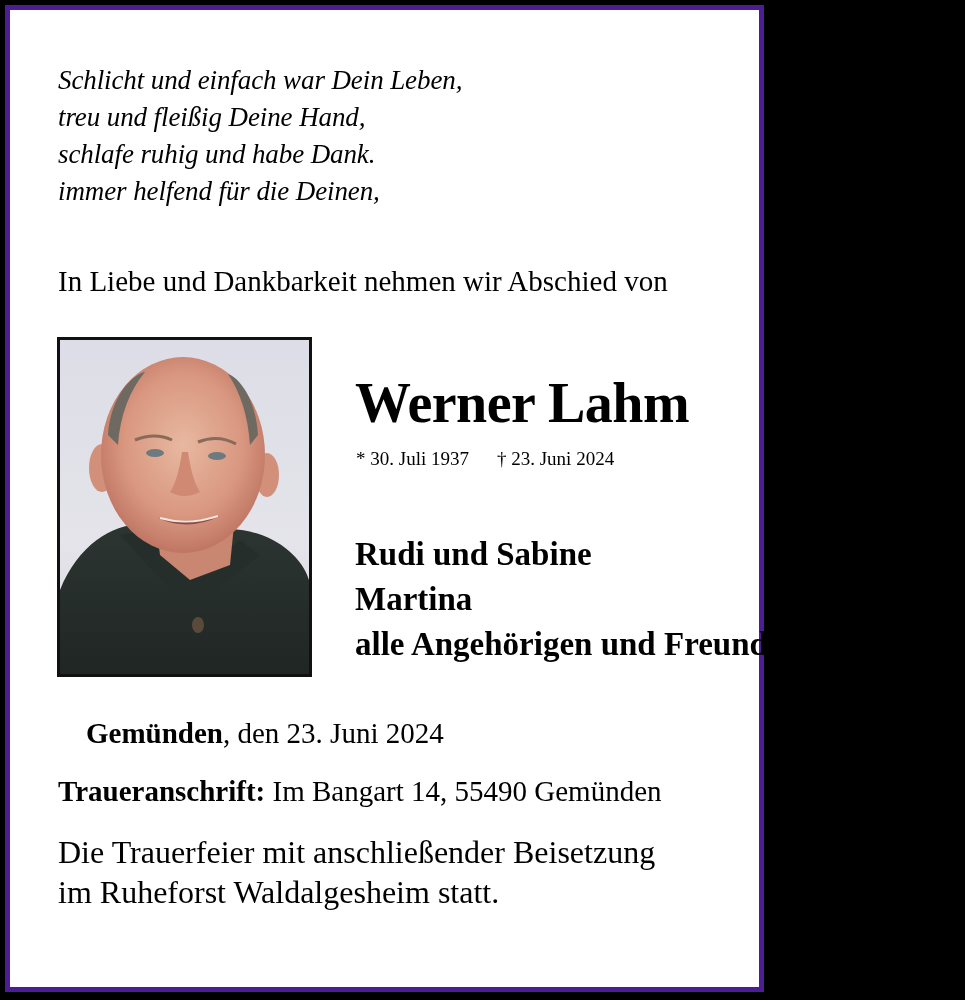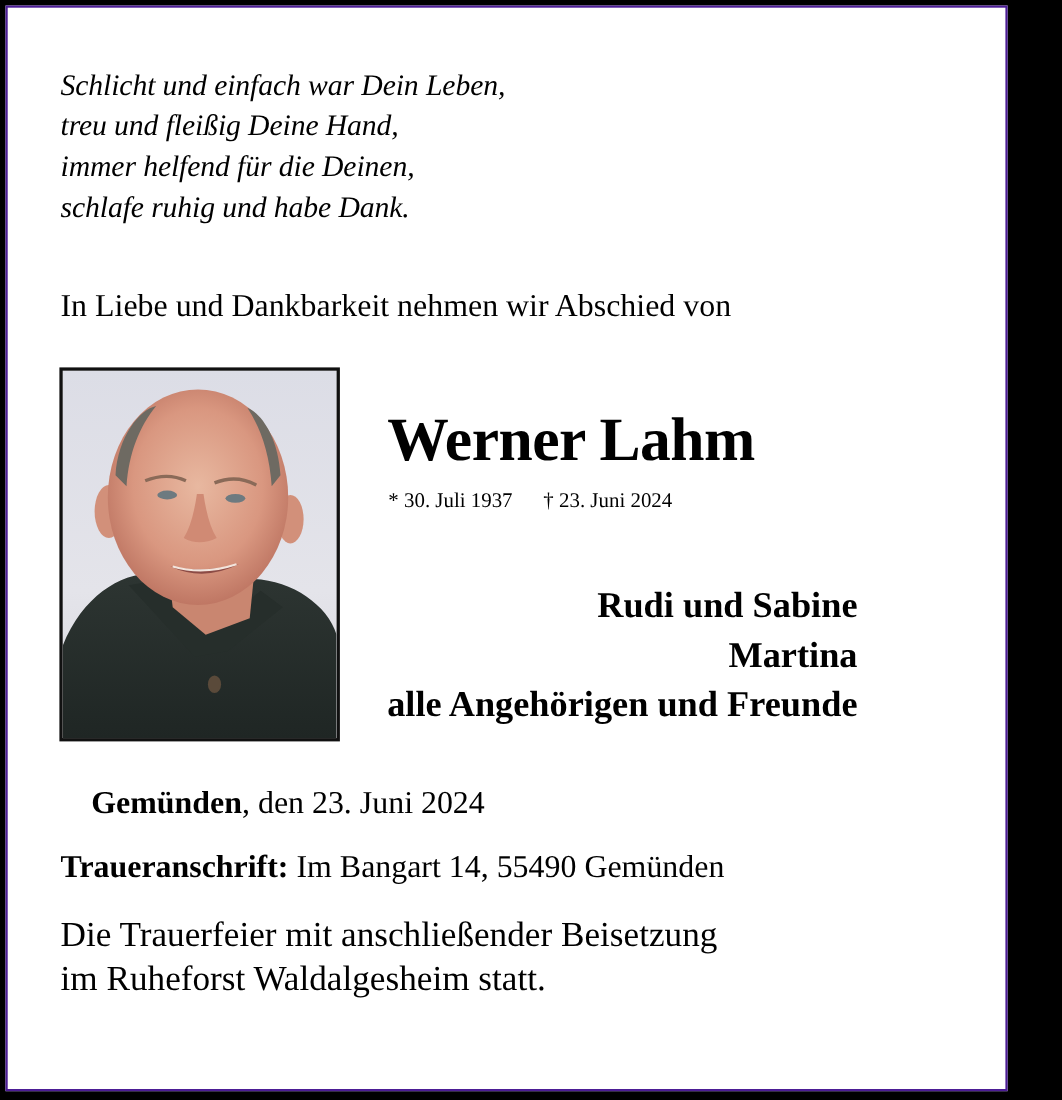--- a/index.html
+++ b/index.html
@@ -1,19 +1,19 @@
 <!DOCTYPE html>
 <html><head>
   <meta charset="utf-8">
   <style>
     html, body { margin: 0; padding: 0; background: #000; }
     body { width: 965px; height: 1000px; position: relative; overflow: hidden; }
     .frame {
-      position: absolute; left: 5px; top: 5px; width: 911px; height: 987px;
-      background: #fff; border: 2px solid #4c1d95; box-sizing: border-box;
+      position: absolute; left: 5px; top: 5px; width: 759px; height: 987px;
+      background: #fff; border: 5px solid #4c1d95; box-sizing: border-box;
     }
     .serif { font-family: "Liberation Serif", "DejaVu Serif", serif; color: #000; }
     .poem {
       position: absolute; left: 48px; top: 52px; font-style: italic; font-size: 27px; line-height: 37px;
       letter-spacing: -0.1px;
     }
     .poem div { white-space: nowrap; }
     .intro { position: absolute; left: 48px; top: 255px; font-size: 29px; white-space: nowrap; text-align: center; }
     .photo {
       position: absolute; left: 47px; top: 327px; width: 255px; height: 340px;
@@ -22,37 +22,37 @@
     }
     .name {
       position: absolute; left: 345px; top: 348px; font-size: 56px; font-weight: bold; line-height: 90px;
       white-space: nowrap; letter-spacing: -0.5px;
     }
     .dates { position: absolute; left: 346px; top: 438px; font-size: 19px; white-space: nowrap; }
     .dates .sep { display: inline-block; width: 28px; }
     .mourners {
       position: absolute; left: 345px; top: 522px; font-size: 33px; font-weight: bold; line-height: 45px;
     }
-    .mourners div { white-space: nowrap; text-align: right; }
+    .mourners div { white-space: nowrap; }
     .place { position: absolute; left: 48px; top: 707px; font-size: 29px; white-space: nowrap; margin-left: 28px; }
     .address { position: absolute; left: 48px; top: 765px; font-size: 29px; white-space: nowrap; }
     .service { position: absolute; left: 48px; top: 822px; font-size: 32px; line-height: 40px; }
     .service div { white-space: nowrap; }
     b { font-weight: bold; }
   </style>
 </head>
 <body>
 
 <div class="frame">
 
   <div class="poem serif">
     <div>Schlicht und einfach war Dein Leben,</div>
     <div>treu und fleißig Deine Hand,</div>
+    <div>schlafe ruhig und habe Dank.</div>
     <div>immer helfend für die Deinen,</div>
-    <div>schlafe ruhig und habe Dank.</div>
   </div>
 
   <div class="intro serif">In Liebe und Dankbarkeit nehmen wir Abschied von</div>
 
   <div class="photo">
     <svg width="249" height="334" viewBox="0 0 249 334">
       <defs>
         <radialGradient id="skin" cx="50%" cy="45%" r="60%">
           <stop offset="0%" stop-color="#e8b8a0"></stop>
           <stop offset="60%" stop-color="#d99780"></stop>

